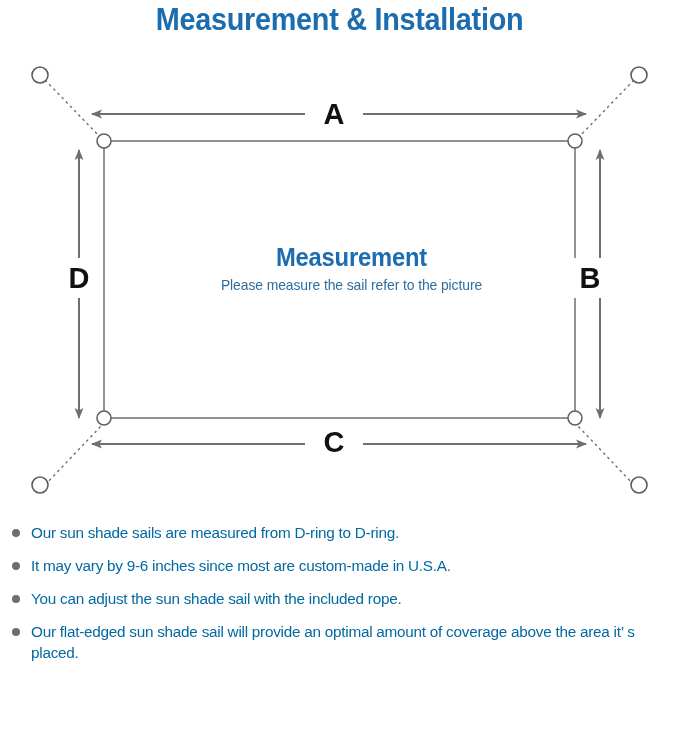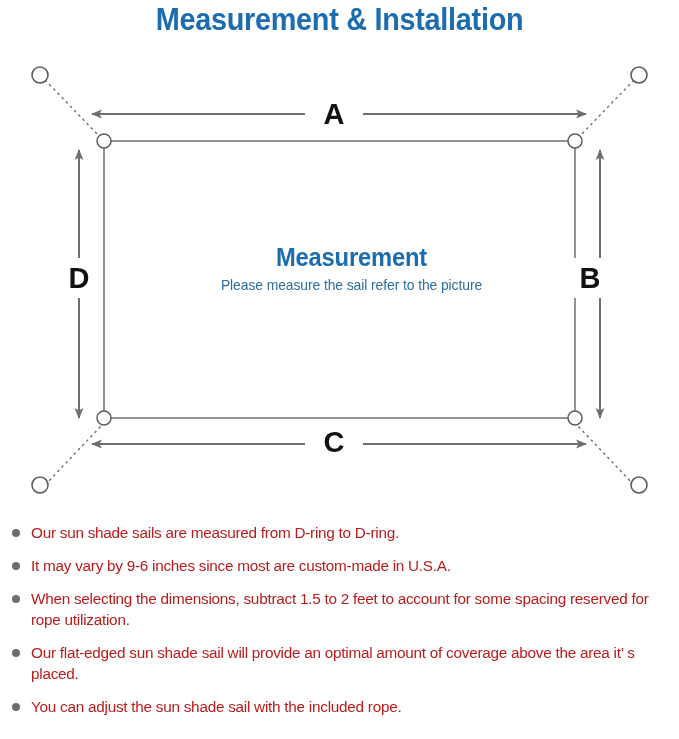--- a/index.html
+++ b/index.html
@@ -95,21 +95,21 @@
     width: 679px;
   }
   .note {
     position: relative;
     padding-left: 31px;
     padding-right: 6px;
     margin-bottom: 12px;
     font-family: "Liberation Sans", sans-serif;
     font-size: 15.3px;
     line-height: 21px;
-    color: #b91c1c;
+    color: #0369a1;
     letter-spacing: -0.25px;
   }
   .note .bullet {
     position: absolute;
     left: 12px;
     top: 7px;
     width: 8px;
     height: 8px;
     border-radius: 50%;
     background: #6e6e6e;
@@ -182,23 +182,19 @@
   <div class="note">
     <span class="bullet"></span>
     <span>Our sun shade sails are measured from D-ring to D-ring.</span>
   </div>
   <div class="note">
     <span class="bullet"></span>
     <span>It may vary by 9-6 inches since most are custom-made in U.S.A.</span>
   </div>
   <div class="note">
     <span class="bullet"></span>
-    <span>When selecting the dimensions, subtract 1.5 to 2 feet to account for some spacing reserved for rope utilization.</span>
+    <span>You can adjust the sun shade sail with the included rope.</span>
   </div>
   <div class="note">
     <span class="bullet"></span>
     <span>Our flat-edged sun shade sail will provide an optimal amount of coverage above the area it’ s placed.</span>
   </div>
-  <div class="note">
-    <span class="bullet"></span>
-    <span>You can adjust the sun shade sail with the included rope.</span>
-  </div>
 </div>
 
 </body></html>

